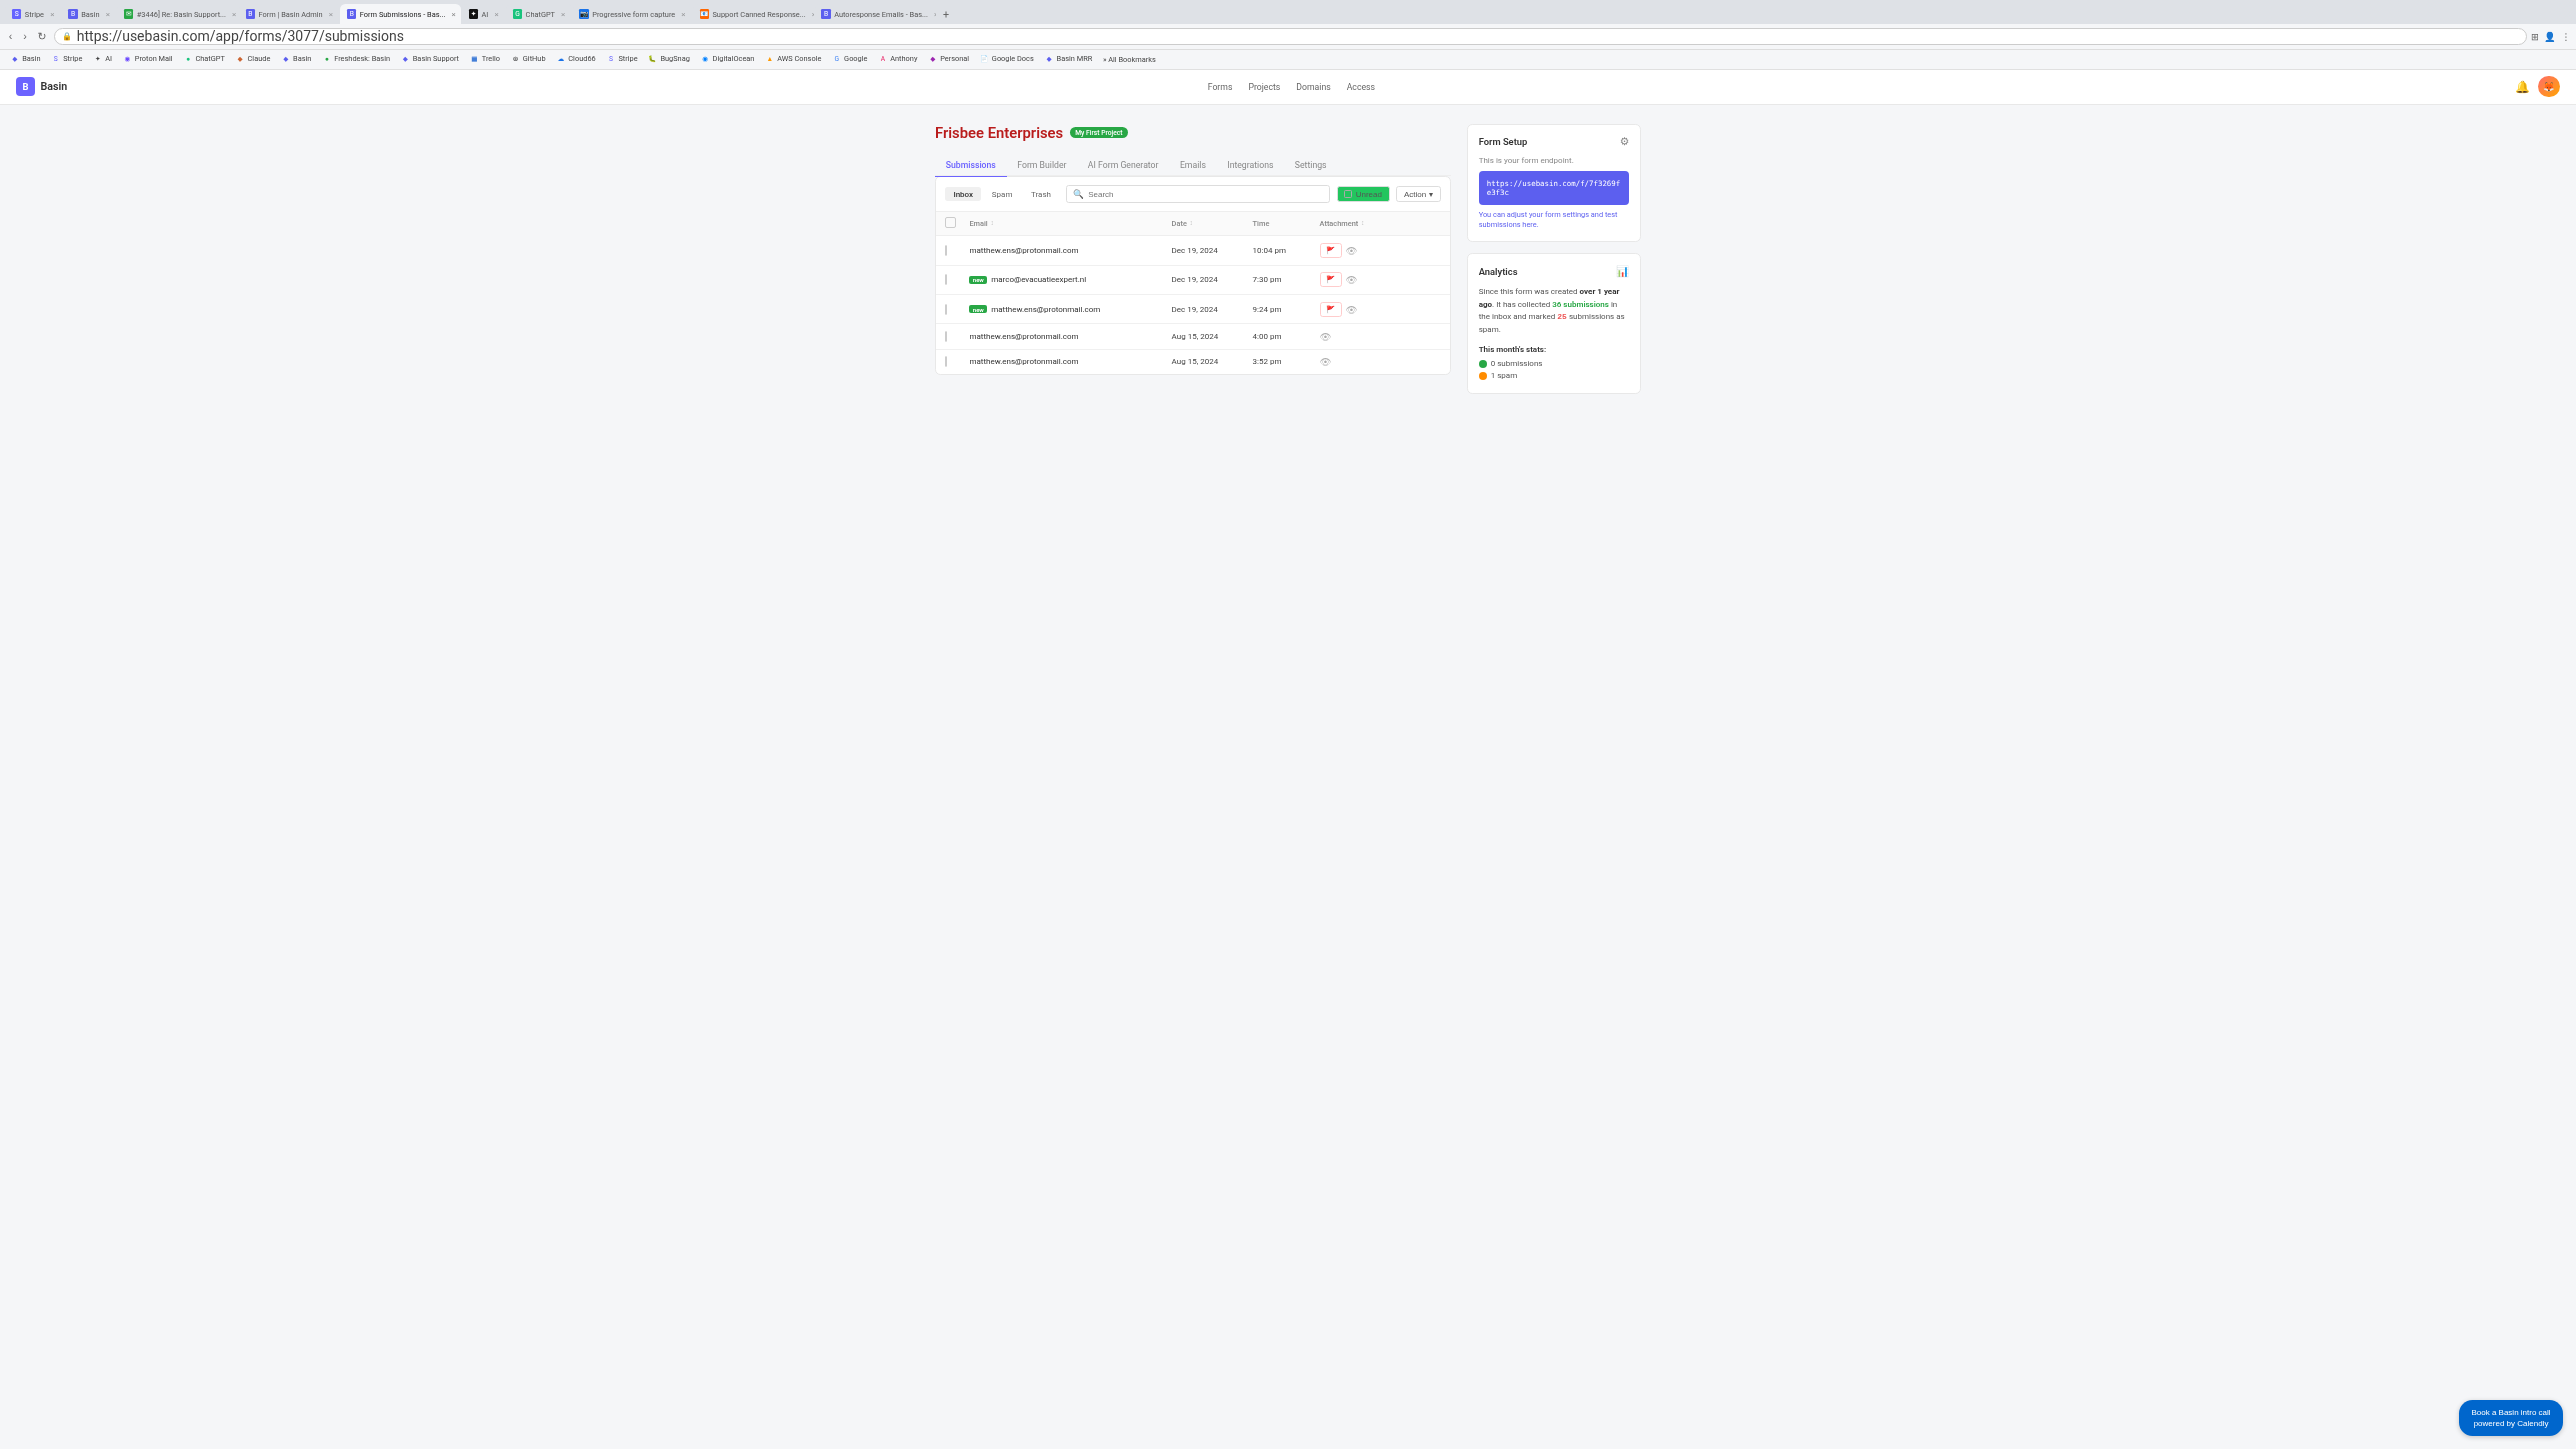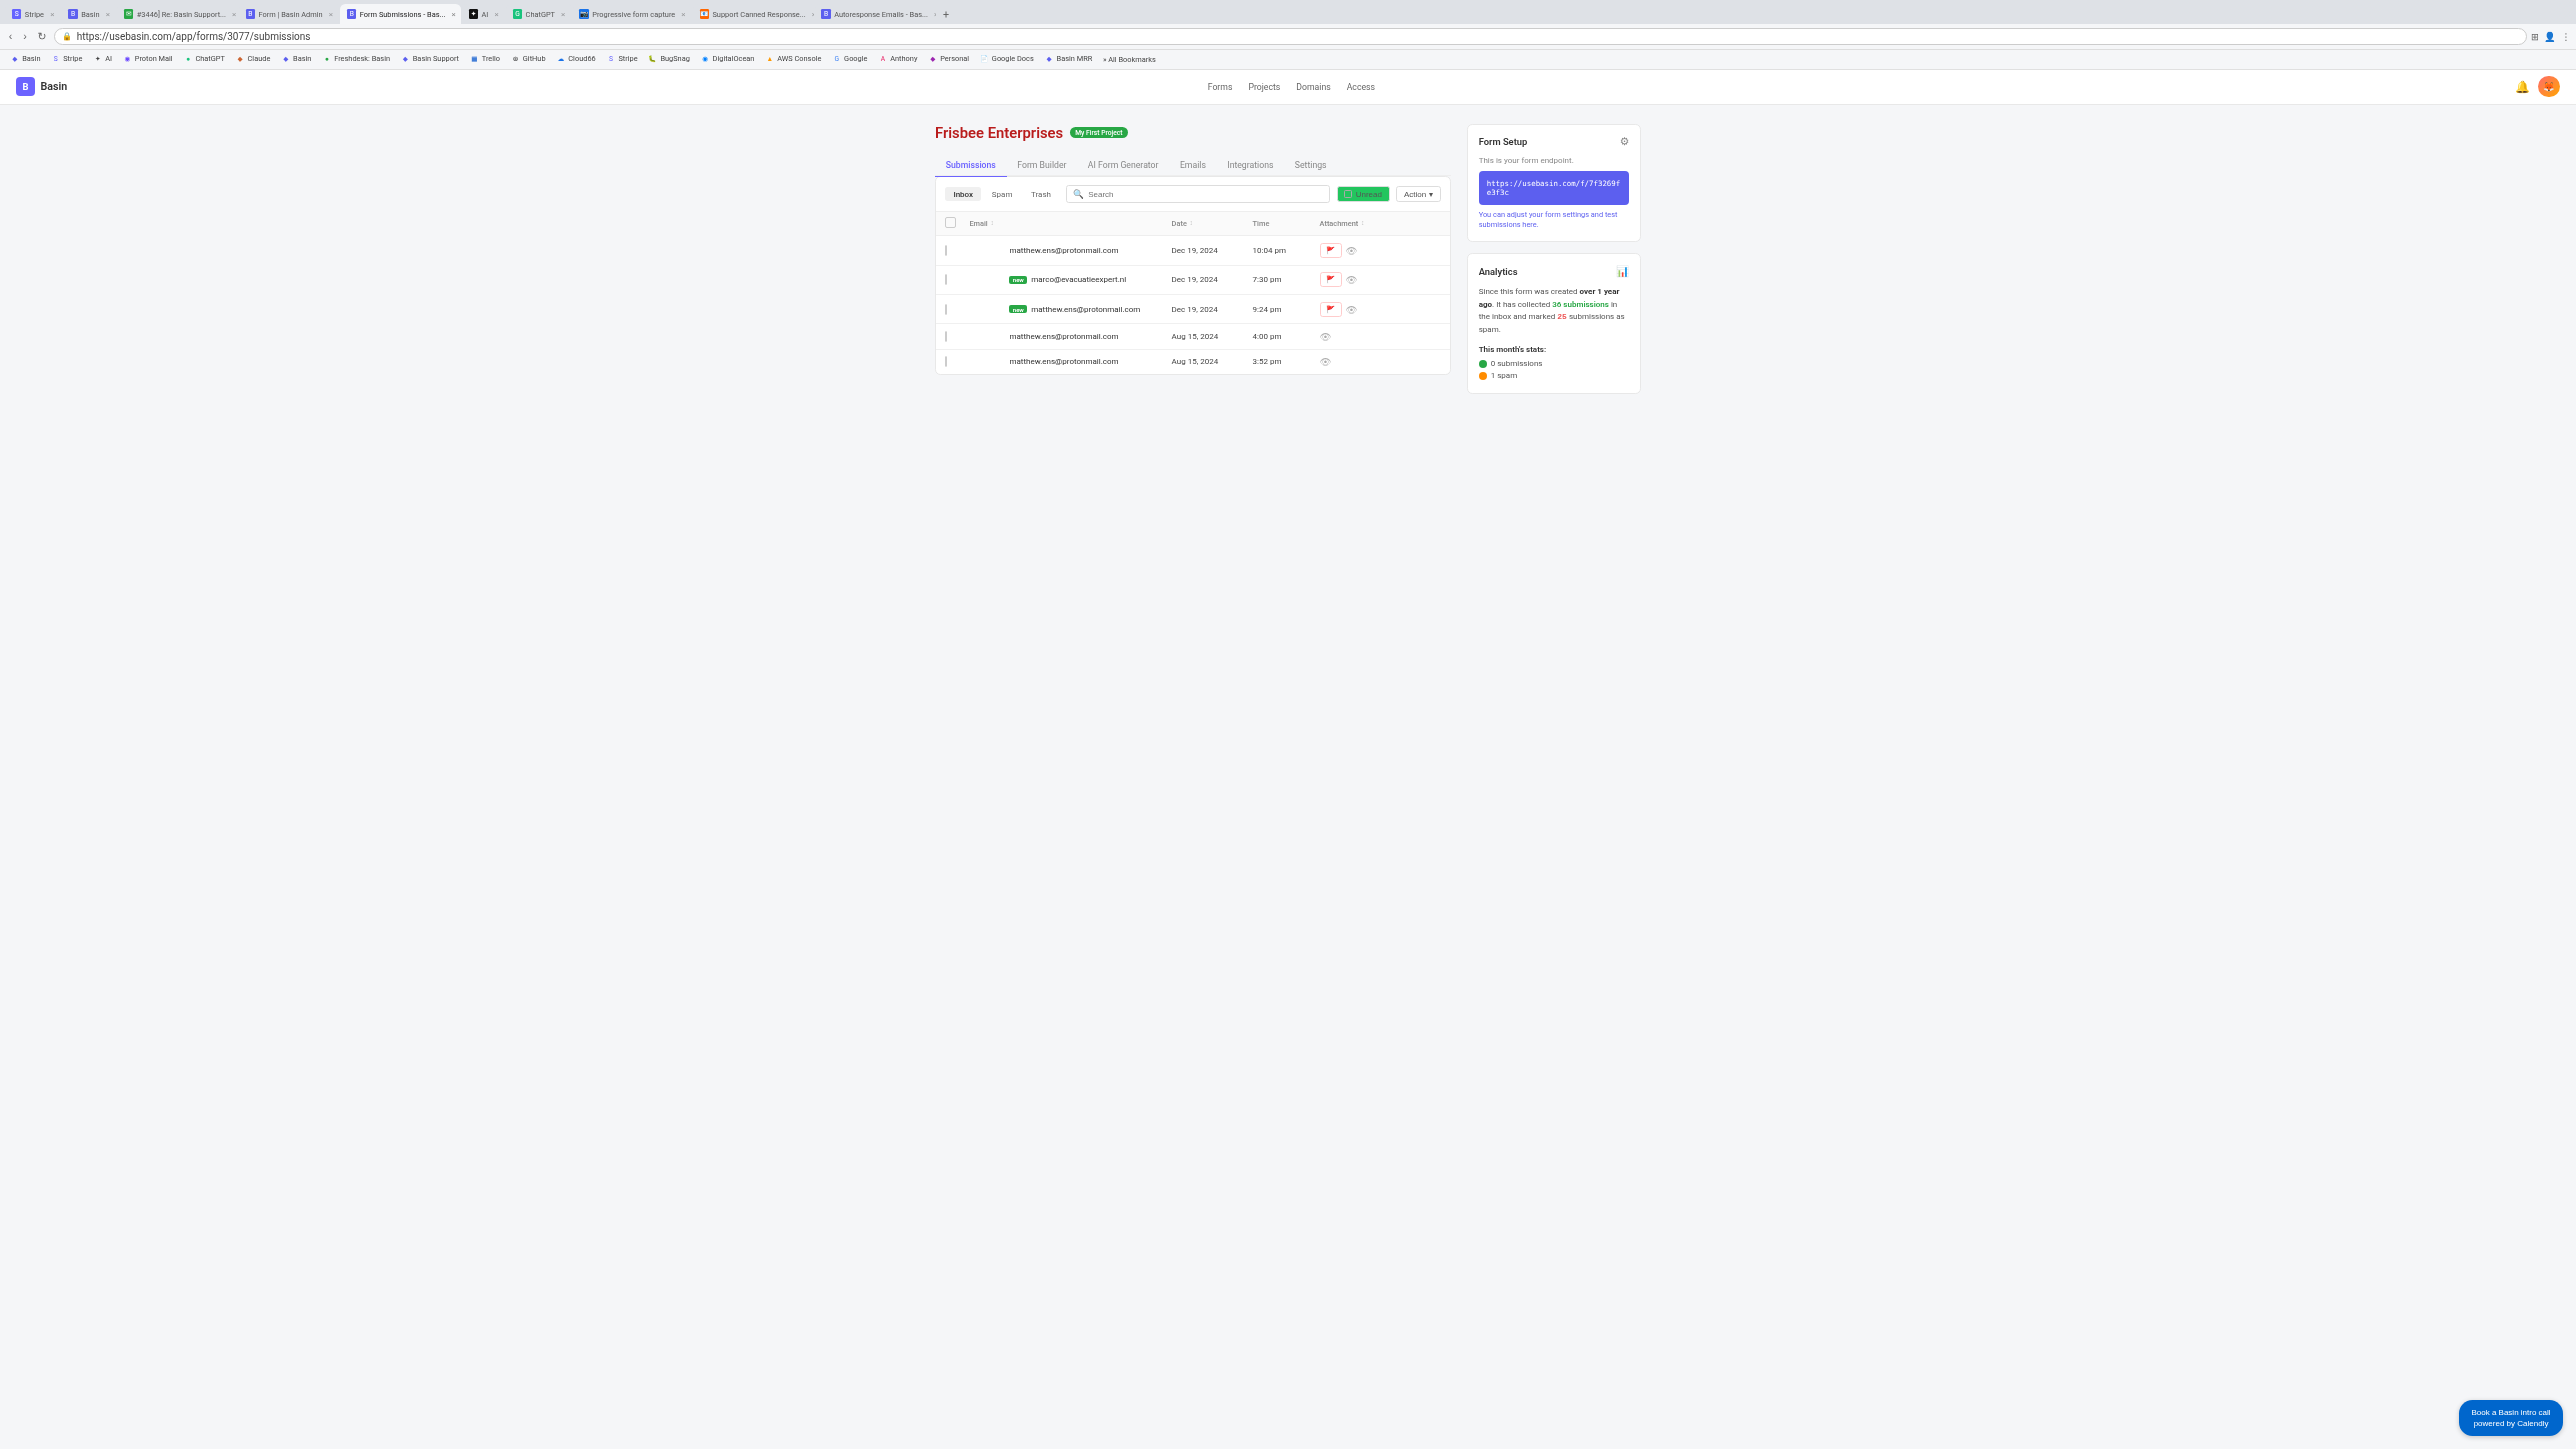--- a/index.html
+++ b/index.html
@@ -10,21 +10,21 @@
     .tab-bar { display: flex; align-items: center; background: #dee1e6; padding: 4px 5.4px 0; gap: 0.7px; height: 24px; }
     .tab { display: flex; align-items: center; height: 20px; padding: 0 6.7px; border-radius: 5.4px 5.4px 0 0; font-size: 7.4px; gap: 3.4px; cursor: pointer; max-width: 121px; white-space: nowrap; overflow: hidden; text-overflow: ellipsis; background: #dee1e6; color: #555; }
     .tab.active { background: #f5f6f8; color: #222; }
     .tab-favicon { width: 9.4px; height: 9.4px; border-radius: 1.3px; display: inline-flex; align-items: center; justify-content: center; font-size: 6.7px; flex-shrink: 0; }
     .tab-close { margin-left: 2.7px; opacity: 0.5; font-size: 8px; }
     .tab-add { margin-left: 2.7px; font-size: 10.7px; color: #666; cursor: pointer; padding: 0 4px; }
 
     .nav-bar { background: #f5f6f8; display: flex; align-items: center; padding: 2.7px 5.4px; gap: 4px; border-bottom: 0.7px solid #ddd; height: 25.5px; }
     .nav-btn { background: none; border: none; cursor: pointer; color: #666; font-size: 10.7px; padding: 1.3px 3.4px; }
     .address-bar { flex: 1; display: flex; align-items: center; background: #fff; border: 0.7px solid #ccc; border-radius: 13.4px; padding: 2px 8px; gap: 4px; font-size: 8px; color: #333; height: 17.4px; }
-    .address-bar-url { color: #444; font-size: 10px; }
+    .address-bar-url { color: #444; font-size: 14px; }
     .nav-icons { display: flex; align-items: center; gap: 5.4px; color: #666; font-size: 9.4px; }
 
     .bookmarks-bar { background: #f5f6f8; display: flex; align-items: center; padding: 2px 5.4px; gap: 1.3px; border-bottom: 0.7px solid #e0e0e0; height: 20px; overflow: hidden; }
     .bookmark { display: flex; align-items: center; gap: 2.7px; padding: 1.3px 4.7px; border-radius: 2.7px; font-size: 7.4px; color: #444; cursor: pointer; white-space: nowrap; }
     .bookmark-favicon { width: 9.4px; height: 9.4px; display: inline-flex; align-items: center; justify-content: center; font-size: 6.7px; }
 
     
     .app-header { background: #fff; border-bottom: 0.7px solid #e8e8e8; display: flex; align-items: center; justify-content: space-between; padding: 0 16px; height: 35px; }
     .app-logo { display: flex; align-items: center; gap: 5.4px; font-weight: 600; font-size: 10.7px; color: #333; }
     .logo-icon { width: 19px; height: 19px; background: #6c63ff; border-radius: 4px; display: flex; align-items: center; justify-content: center; color: white; font-size: 9.4px; font-weight: bold; }
@@ -62,21 +62,21 @@
 
     .action-btn { display: flex; align-items: center; gap: 2.7px; border: 0.7px solid #ddd; border-radius: 2.7px; padding: 2.7px 6.7px; font-size: 8px; color: #555; cursor: pointer; background: #fff; }
 
     .table-header { display: grid; grid-template-columns: 24px 1fr 81px 67px 81px 40px; align-items: center; padding: 5.4px 9.4px; background: #fafafa; border-bottom: 0.7px solid #eee; font-size: 7.4px; color: #888; font-weight: 500; }
     .table-header-cell { display: flex; align-items: center; gap: 2.7px; }
 
     .submission-row { display: grid; grid-template-columns: 24px 1fr 81px 67px 81px 40px; align-items: center; padding: 6.7px 9.4px; border-bottom: 0.7px solid #f0f0f0; font-size: 8px; color: #444; }
     .submission-row:last-child { border-bottom: none; }
 
     .row-check { width: 10.7px; height: 10.7px; border: 0.7px solid #ccc; border-radius: 2px; cursor: pointer; }
-    .email-cell { display: flex; align-items: center; gap: 4px; color: #333; margin-left: 40px; }
+    .email-cell { display: flex; align-items: center; gap: 4px; color: #333; }
     .new-badge { background: #28a745; color: white; font-size: 6px; padding: 0.7px 3.4px; border-radius: 2px; font-weight: 600; }
     .action-icons { display: flex; align-items: center; gap: 4px; }
     .spam-btn { background: #fff; border: 0.7px solid #ffcccc; border-radius: 2.7px; padding: 2px 5.4px; cursor: pointer; font-size: 7.4px; color: #cc6666; display: flex; align-items: center; gap: 2px; }
     .eye-btn { background: none; border: none; cursor: pointer; color: #aaa; font-size: 9.4px; }
 
     
     .sidebar-panel { background: #fff; border: 0.7px solid #e8e8e8; border-radius: 5.4px; padding: 10.7px; margin-bottom: 10.7px; }
     .panel-header { display: flex; align-items: center; justify-content: space-between; margin-bottom: 8px; }
     .panel-title { font-size: 9.4px; font-weight: 600; color: #333; }
     .panel-icon { font-size: 10.7px; color: #888; cursor: pointer; }

